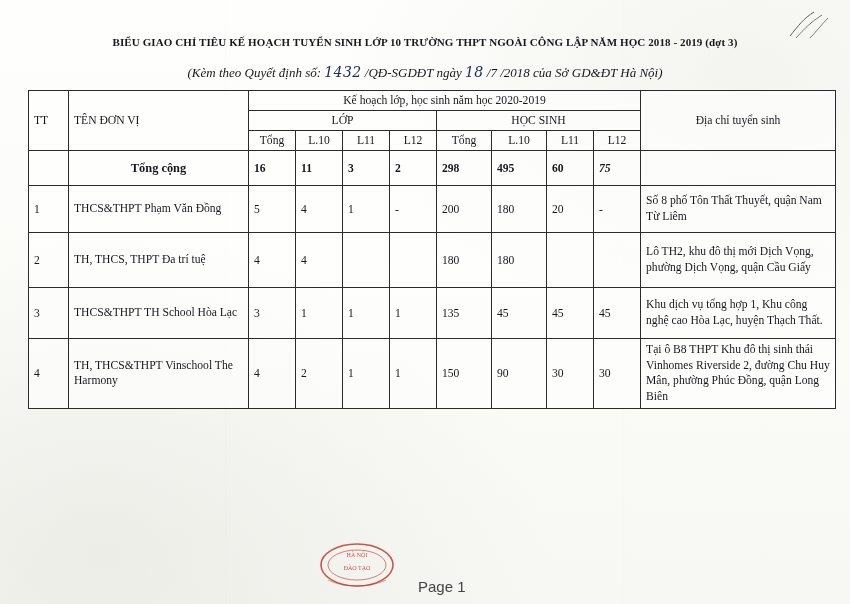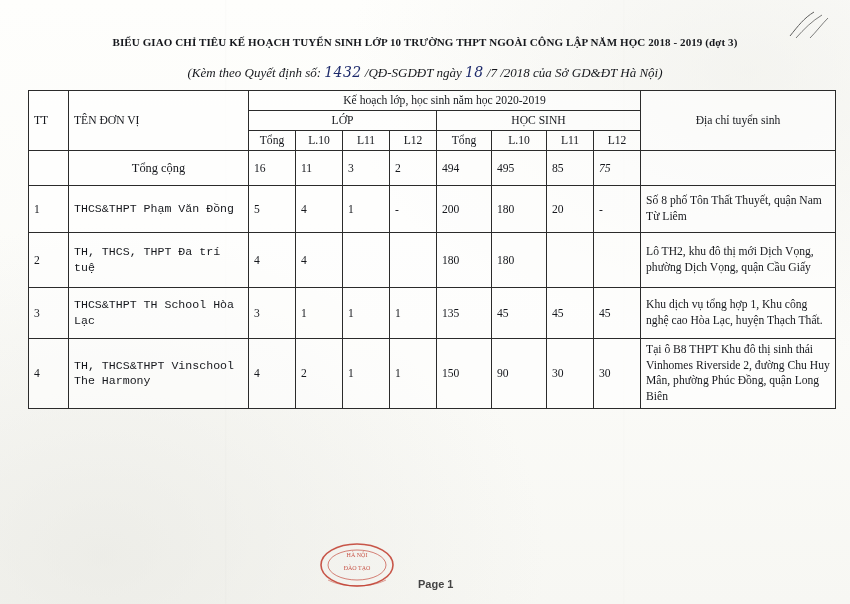--- a/index.html
+++ b/index.html
@@ -82,23 +82,23 @@
   .c-unit     { width: 180px; }
   .c-num      { width: 47px;  text-align: center; }
   .c-num-w    { width: 55px;  text-align: center; }
   .c-addr     { width: 195px; }
 
   .hdr-center { text-align: left; font-weight: bold; font-size: 12.4px; }
   .hdr-sub    { text-align: center; font-size: 12px; font-weight: bold; }
   .hdr-small  { text-align: center; font-size: 11.4px; }
   .hdr-addr   { text-align: center; font-size: 12px; }
 
-  td.unit-name { font-size: 11.8px; line-height: 1.35; padding-left: 6px; font-family: Liberation Mono, monospace; }
+  td.unit-name { font-size: 11.8px; line-height: 1.35; padding-left: 6px; }
   td.addr      { font-size: 11px; line-height: 1.35; padding: 4px 6px; font-family: Liberation Serif, serif; }
-  tr.total td  { font-weight: normal; }
+  tr.total td  { font-weight: bold; }
   tr.total td.label { text-align: center; font-size: 12.4px; }
 
   .val   { font-weight: bold; font-size: 12px; }
   .val-thin { font-size: 12px; }
   .val-ital { font-style: italic; font-size: 12px; margin-left: 24px; }
   .dash  { font-size: 12px; }
 
   tr.r1 td { height: 40px; }
   tr.r2 td { height: 48px; }
   tr.r3 td { height: 44px; }
@@ -111,24 +111,23 @@
     top: 540px;
     width: 78px;
     height: 50px;
     pointer-events: none;
   }
   .stamp svg { display: block; }
   .footer-page {
     position: absolute;
     left: 418px;
     top: 578px;
-    font-size: 11px;
+    font-size: 15px;
     color: #444;
     font-family: "Liberation Sans", sans-serif;
-    font-weight: bold;
   }
   .scribble {
     position: absolute;
     right: 18px;
     top: 8px;
     width: 48px;
     height: 34px;
     pointer-events: none;
     opacity: .75;
   }
@@ -194,23 +193,23 @@
       </tr>
     </thead>
     <tbody>
       <tr class="total">
         <td></td>
         <td class="label">Tổng cộng</td>
         <td class="val">16</td>
         <td class="val">11</td>
         <td class="val">3</td>
         <td class="val">2</td>
-        <td class="val">494</td>
+        <td class="val">298</td>
         <td class="val">495</td>
-        <td class="val">85</td>
+        <td class="val">60</td>
         <td class="val-ital">75</td>
         <td></td>
       </tr>
 
       <tr class="r1">
         <td>1</td>
         <td class="unit-name">THCS&amp;THPT Phạm Văn Đồng</td>
         <td class="val">5</td>
         <td class="val">4</td>
         <td class="val-thin">1</td>

